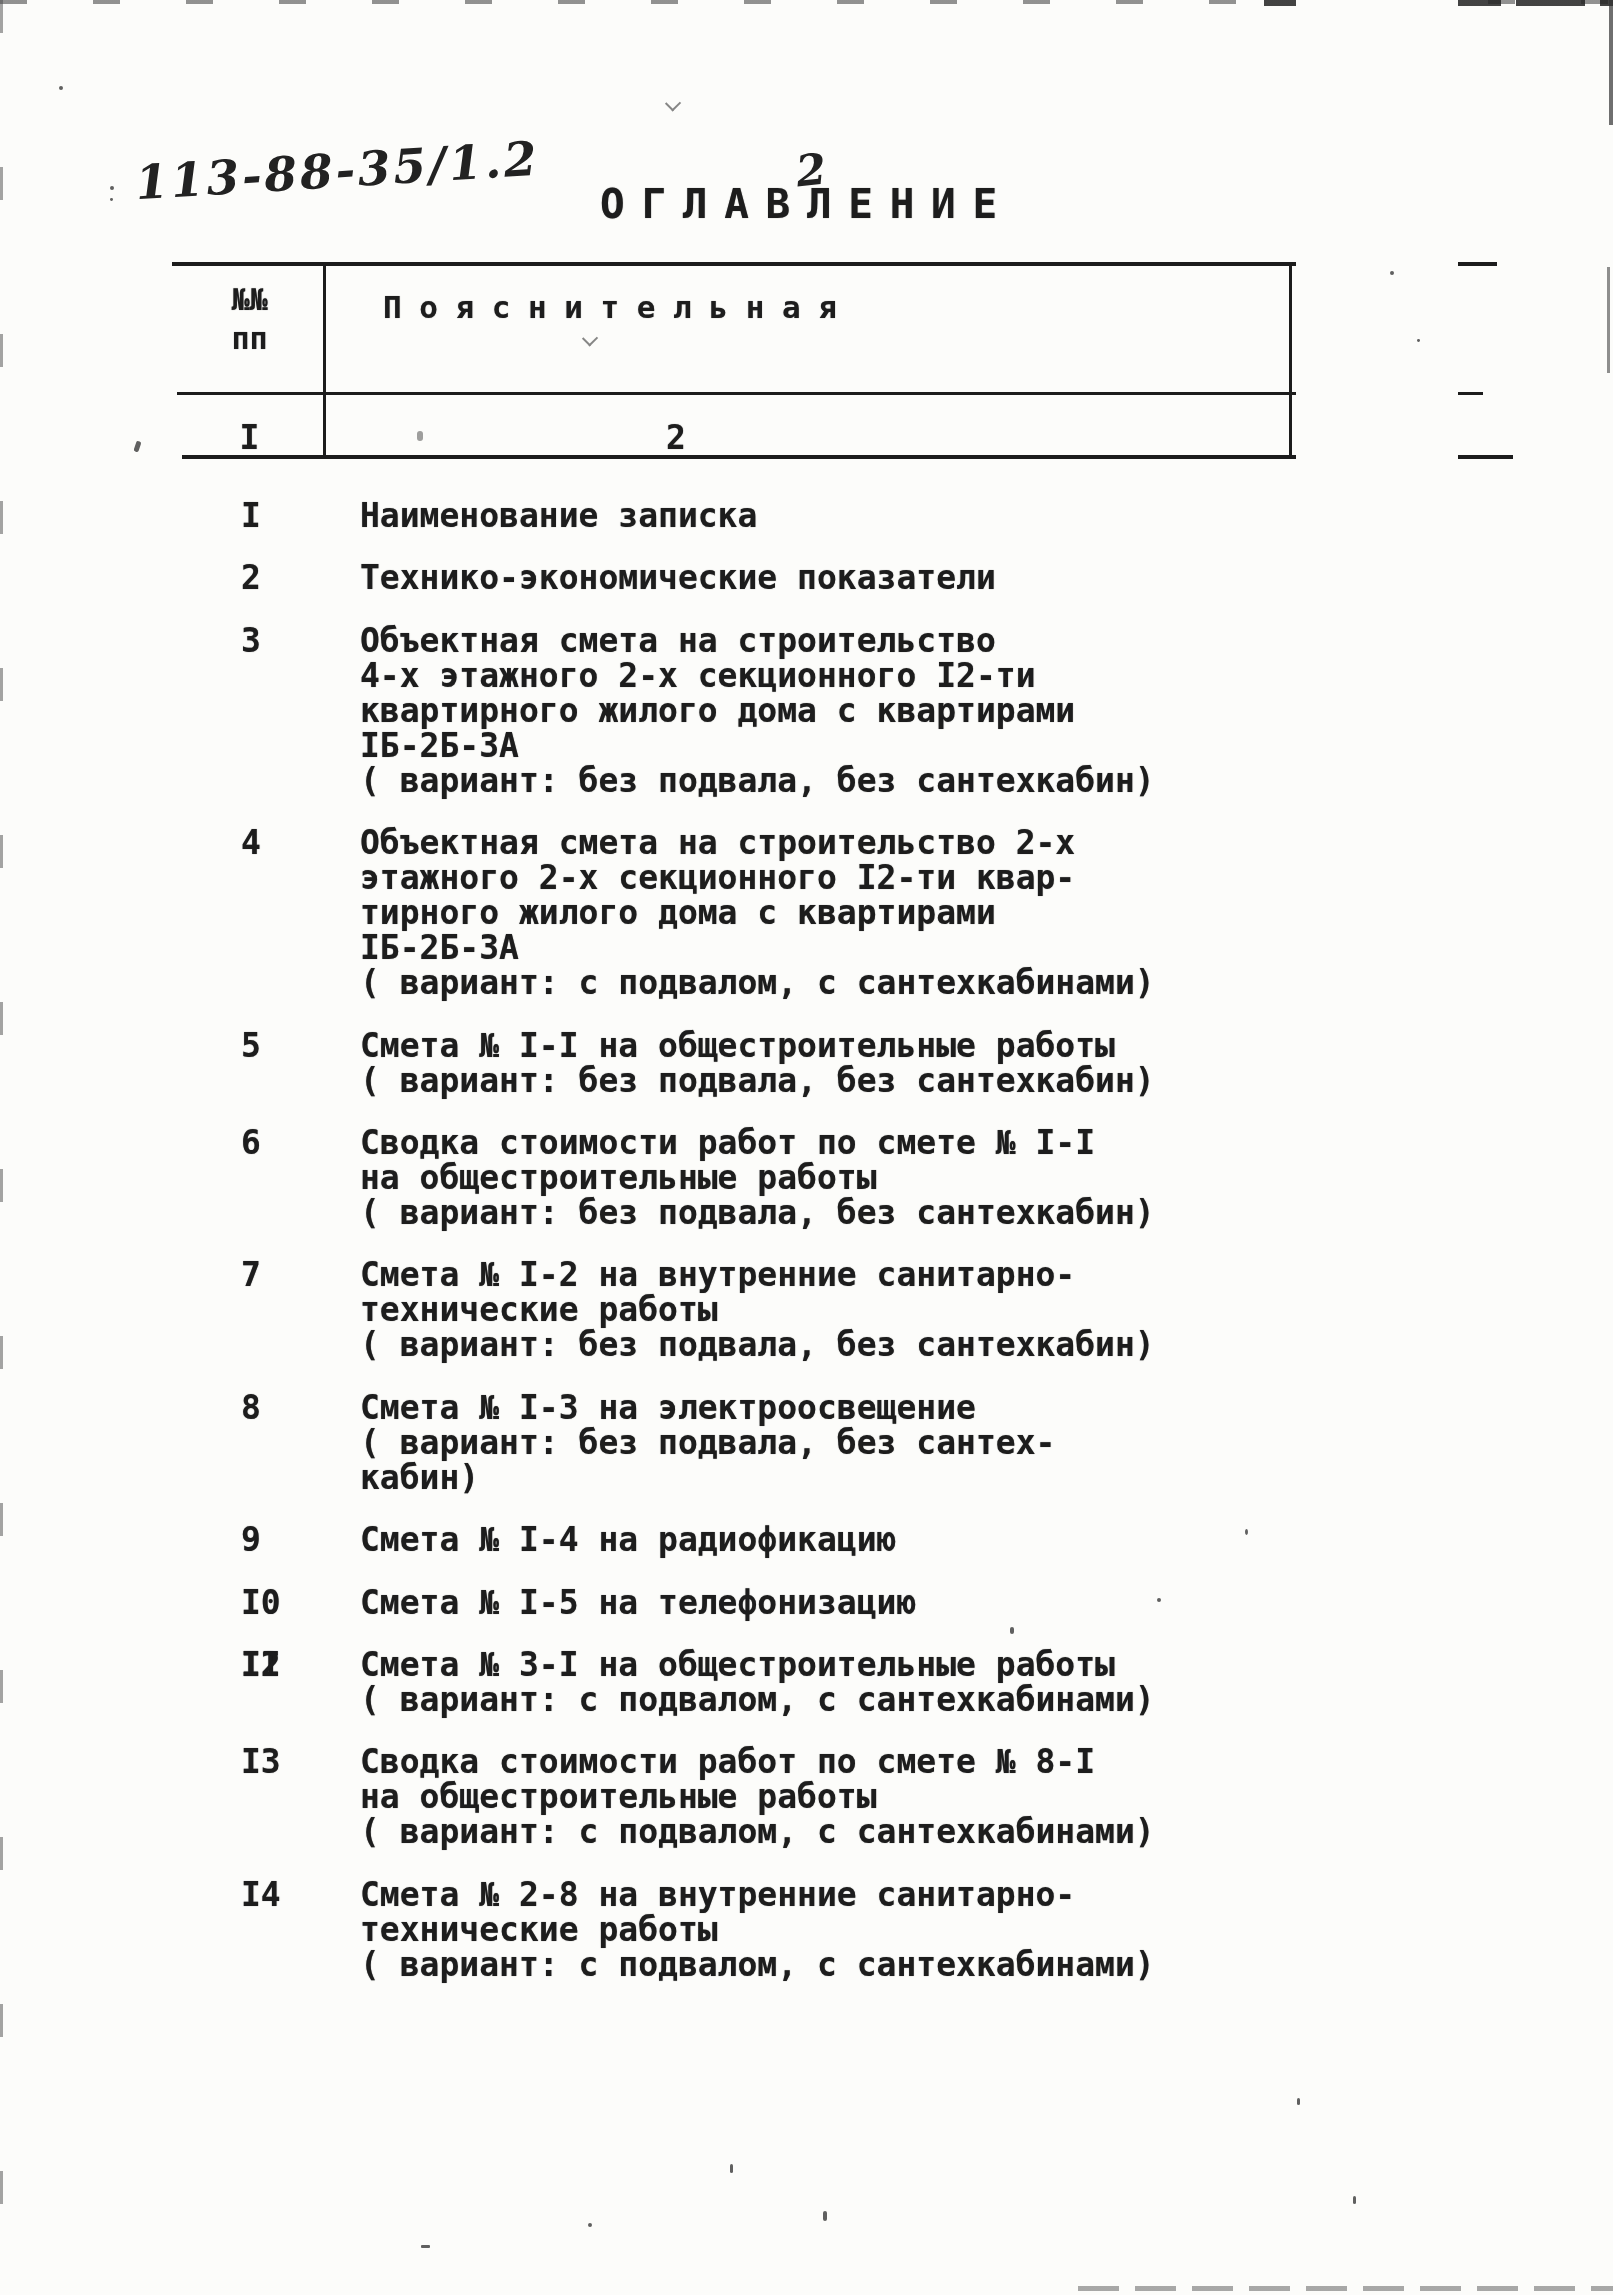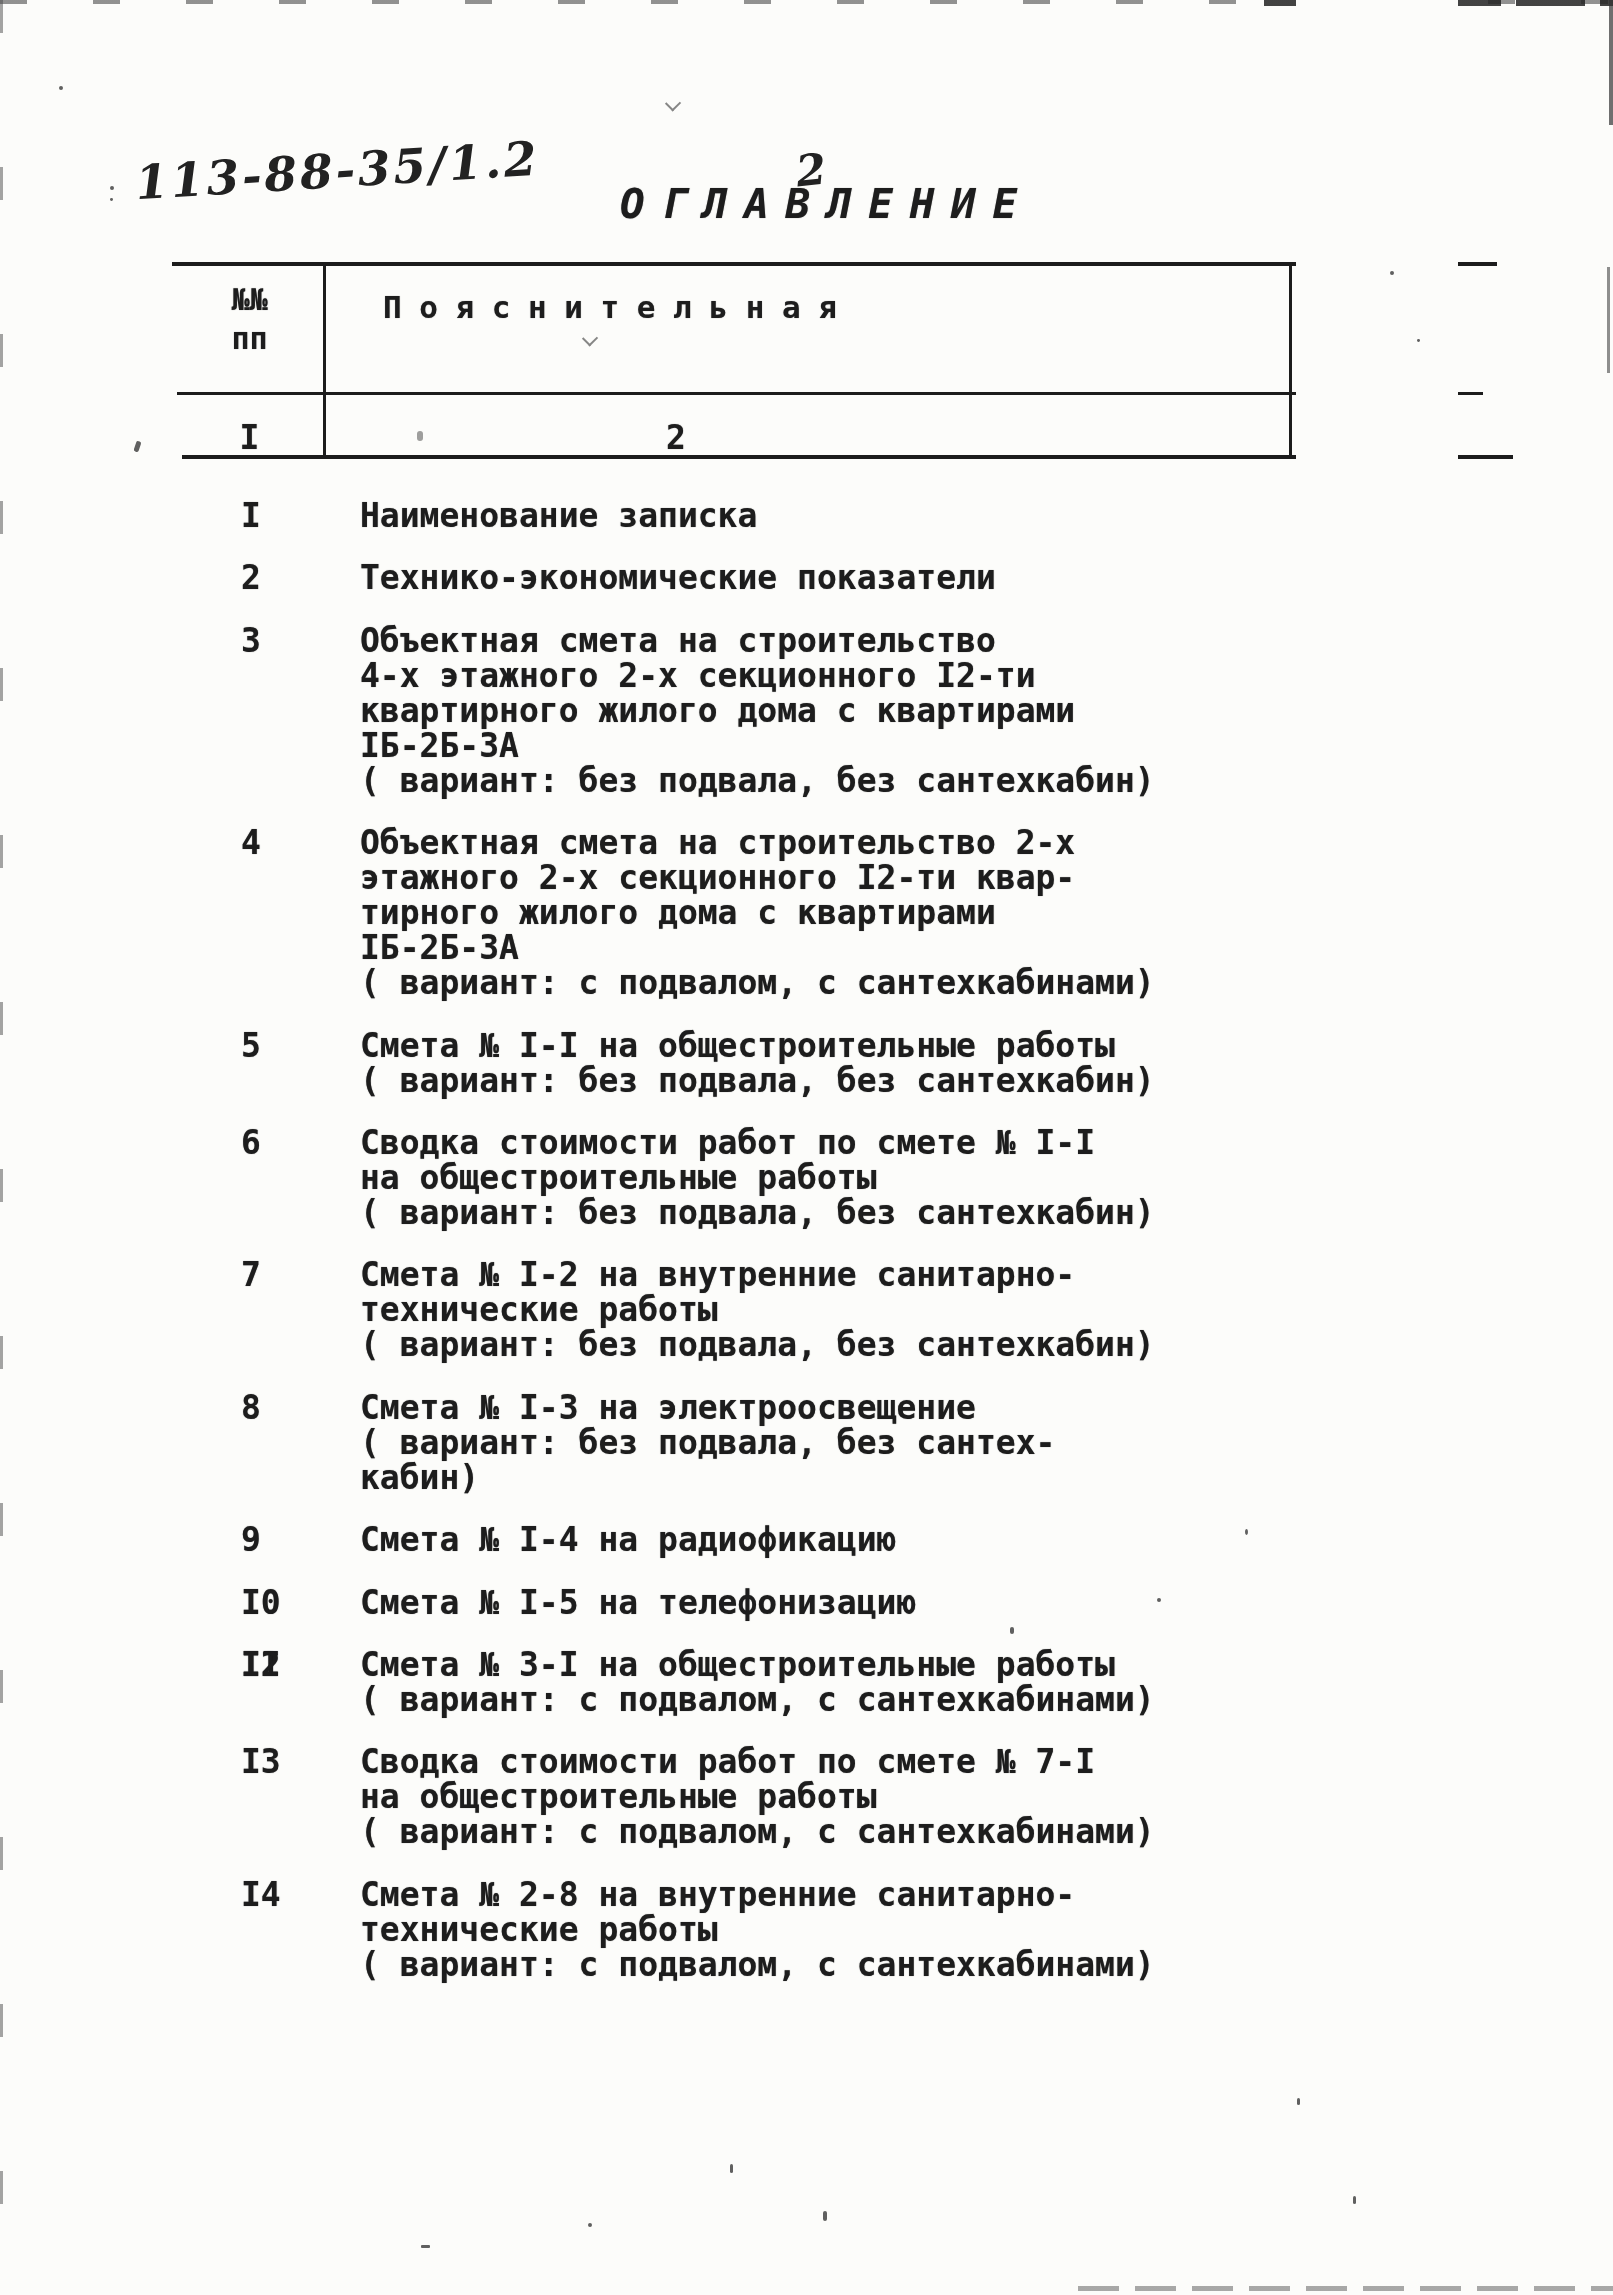--- a/index.html
+++ b/index.html
@@ -11,21 +11,21 @@
     color:#1d1d1d;
     overflow:hidden;
   }
   .type{font-weight:bold;text-shadow:0 0 1px rgba(25,25,25,.55);}
   .hand{
     font-family:"DejaVu Serif","Liberation Serif",serif;
     font-style:italic;font-weight:600;color:#222;
   }
   .hw-code{position:absolute;left:135px;top:143px;font-size:47px;letter-spacing:2.9px;transform:rotate(-3.5deg);white-space:nowrap;}
   .hw-num{position:absolute;left:796px;top:145px;font-size:43px;transform:rotate(-6deg);}
-  .title{position:absolute;left:620px;top:180px;font-size:41px;letter-spacing:16.7px;white-space:nowrap;font-style:italic;}
+  .title{position:absolute;left:600px;top:180px;font-size:41px;letter-spacing:16.7px;white-space:nowrap;}
 
   .hline,.vline{position:absolute;background:#1c1c1c;}
   .l-top{left:172px;top:262px;width:1325px;height:3.9px;}
   .l-mid{left:177px;top:392px;width:1306px;height:2.9px;}
   .l-row{left:182px;top:455px;width:1331px;height:3.9px;}
   .v-1{left:323px;top:262px;width:2.9px;height:197px;}
   .v-2{left:1289px;top:262px;width:2.9px;height:197px;}
 
   .h-num{position:absolute;left:176px;top:280px;width:147px;text-align:center;font-size:30px;line-height:39px;white-space:pre-line;}
   .h-name{position:absolute;left:383px;top:289px;font-size:31px;letter-spacing:17.6px;white-space:nowrap;}
@@ -173,21 +173,21 @@
 
     <div class="entry type">
       <span class="num">I2</span>
       <div class="name">Смета № 3-I на общестроительные работы
 ( вариант: с подвалом, с сантехкабинами)</div>
       <span class="page">I07</span>
     </div>
 
     <div class="entry type">
       <span class="num">I3</span>
-      <div class="name">Сводка стоимости работ по смете № 7-I
+      <div class="name">Сводка стоимости работ по смете № 8-I
 на общестроительные работы
 ( вариант: с подвалом, с сантехкабинами)</div>
       <span class="page">I3I</span>
     </div>
 
     <div class="entry type">
       <span class="num">I4</span>
       <div class="name">Смета № 2-8 на внутренние санитарно-
 технические работы
 ( вариант: с подвалом, с сантехкабинами)</div>

